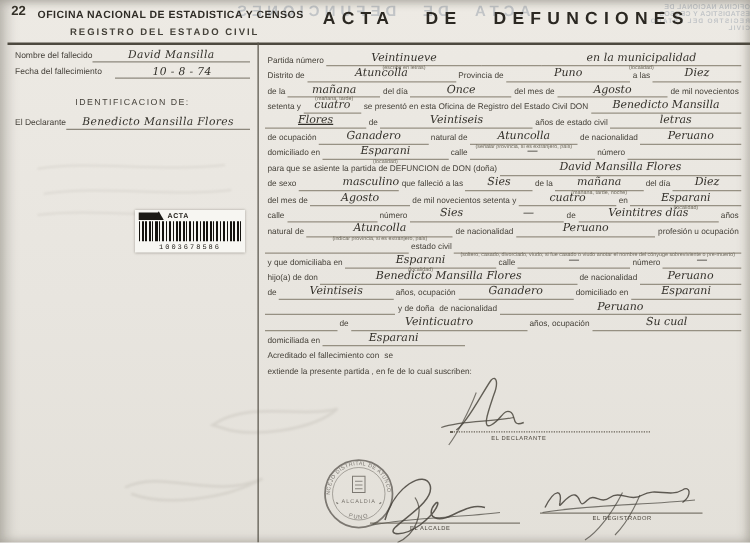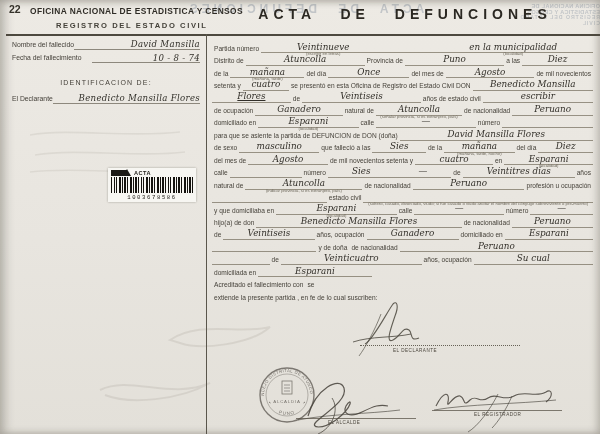--- a/index.html
+++ b/index.html
@@ -23,21 +23,21 @@
   .bleed{position:absolute;transform:scaleX(-1);color:#9fa7b1;opacity:.55;font-weight:bold;pointer-events:none;
     filter:blur(.3px);}
   .bleed-title{left:150px;top:2px;width:310px;text-align:center;font-size:12px;letter-spacing:4px;word-spacing:10px;}
   .bleed-agency{left:500px;top:3px;width:100px;font-size:5.6px;letter-spacing:.3px;text-align:left;}
   .bleed-registry{left:512px;top:14px;width:88px;font-size:5.2px;letter-spacing:1px;text-align:left;}
   .bleed-svg{position:absolute;opacity:.16;filter:blur(.7px);}
   
   .lp{position:absolute;left:8px;top:40px;width:196px;}
   .lp-row{position:relative;display:flex;align-items:flex-end;margin:0 4px;}
   .lp-label{font-size:6.8px;color:#45413a;white-space:pre;padding-bottom:2px;}
-  .lp-line{flex:1;border-bottom:1px solid rgba(90,84,70,.65);text-align:right;}
+  .lp-line{flex:1;border-bottom:1px solid rgba(90,84,70,.65);text-align:center;}
   .hw{font-family:"DejaVu Serif",serif;font-style:italic;color:#32302a;font-size:9px;line-height:1;
     letter-spacing:.3px;white-space:nowrap;}
   .lp .hw{font-size:8.6px;}
   .ident{margin-top:16px;text-align:center;font-size:7px;letter-spacing:1.2px;color:#45413a;}
   
   .barcode{position:absolute;left:100px;top:128px;width:82px;background:#f7f6f2;padding:2px 3px 1px;
     box-shadow:0 0 2px rgba(60,55,45,.4);}
   .bc-head{display:flex;align-items:center;gap:2px;margin-bottom:1px;}
   .bc-logo{width:16px;height:6px;background:#1c1a16;position:relative;}
   .bc-logo:after{content:"";position:absolute;right:-4px;top:-1px;border-left:4px solid transparent;
@@ -138,21 +138,21 @@
       <span class="fp">setenta y</span>
       <span class="fh" style="flex-grow: 1;">cuatro</span>
       <span class="fp">se presentó en esta Oficina de Registro del Estado Civil DON</span>
       <span class="fh" style="flex-grow: 2;">Benedicto Mansilla</span>
     </div>
     <div class="fline">
       <span class="fh" style="flex-grow: 2; text-decoration: underline;">Flores</span>
       <span class="fp">de</span>
       <span class="fh" style="flex-grow: 3;">Veintiseis</span>
       <span class="fp">años de estado civil</span>
-      <span class="fh" style="flex-grow: 3;">escribir</span>
+      <span class="fh" style="flex-grow: 3;">letras</span>
     </div>
     <div class="fline">
       <span class="fp">de ocupación</span>
       <span class="fh" style="flex-grow: 3;">Ganadero</span>
       <span class="fp">natural de</span>
       <span class="fh" style="flex-grow: 3;">Atuncolla<i class="fnote">(señalar provincia, si es extranjero, país)</i></span>
       <span class="fp">de nacionalidad</span>
       <span class="fh" style="flex-grow: 3;">Peruano</span>
     </div>
     <div class="fline">
@@ -162,21 +162,21 @@
       <span class="fh" style="flex-grow: 3;">—</span>
       <span class="fp">número</span>
       <span class="fb" style="flex-grow: 3;"></span>
     </div>
     <div class="fline">
       <span class="fp">para que se asiente la partida de DEFUNCION de DON (doña)</span>
       <span class="fh" style="flex-grow: 4;">David Mansilla Flores</span>
     </div>
     <div class="fline">
       <span class="fp">de sexo</span>
-      <span class="fh" style="flex-grow: 2;">masculino</span>
+      <span class="fh" style="flex-grow: 2; text-align: right;">masculino</span>
       <span class="fp">que falleció a las</span>
       <span class="fh" style="flex-grow: 2;">Sies</span>
       <span class="fp">de la</span>
       <span class="fh" style="flex-grow: 2;">mañana<i class="fnote">(mañana, tarde, noche)</i></span>
       <span class="fp">del día</span>
       <span class="fh" style="flex-grow: 2;">Diez</span>
     </div>
     <div class="fline">
       <span class="fp">del mes de</span>
       <span class="fh" style="flex-grow: 2;">Agosto</span>

